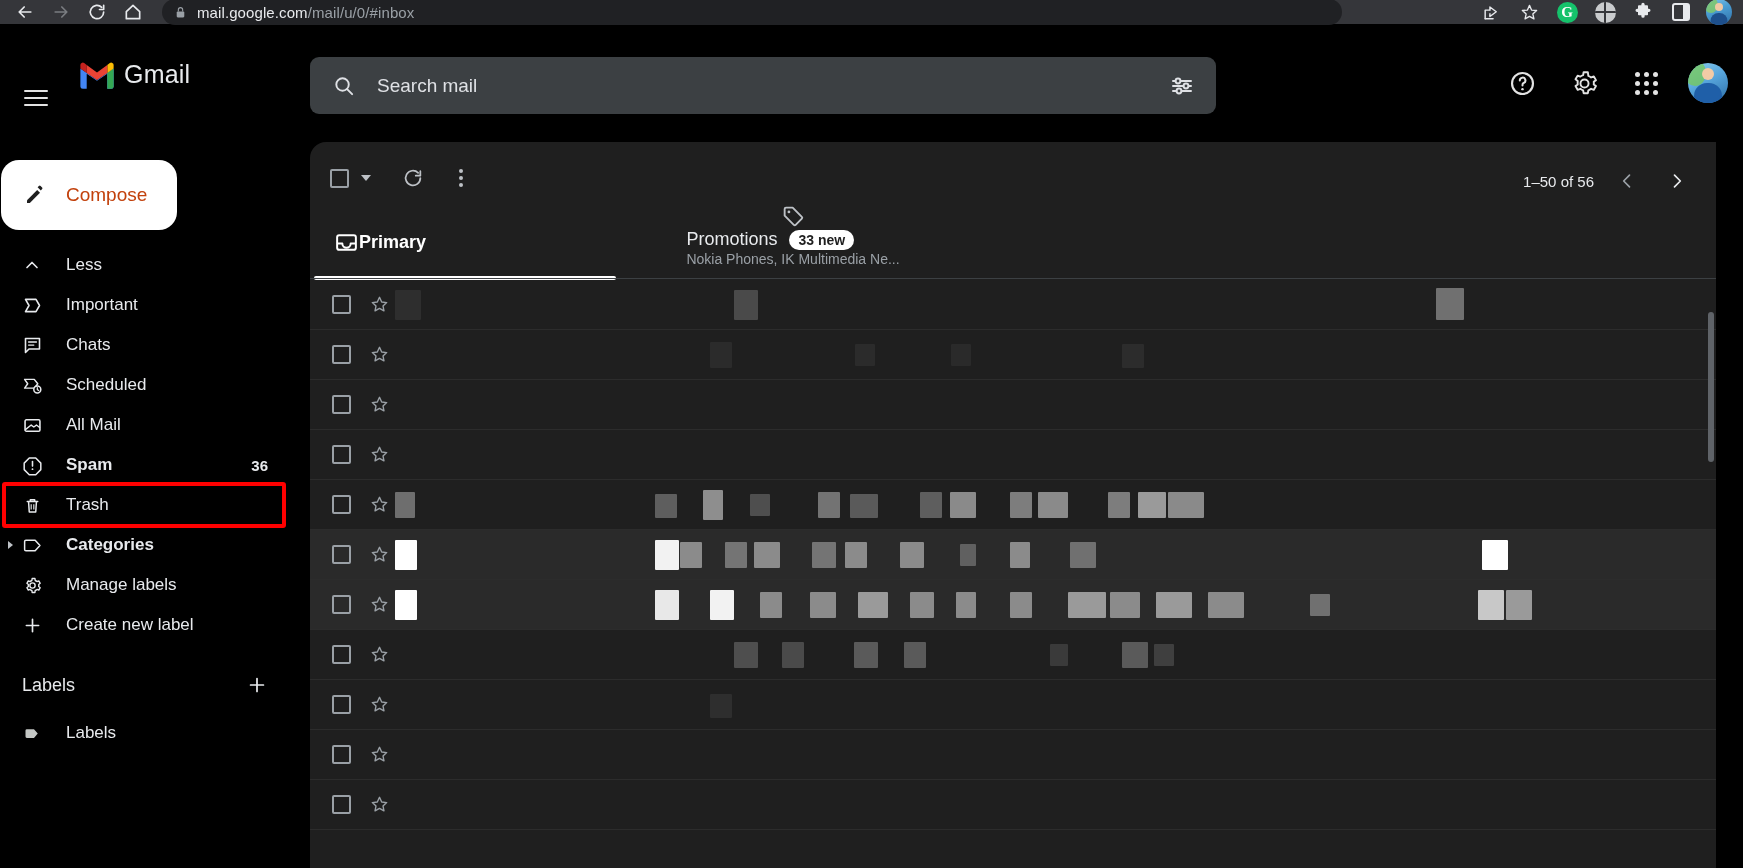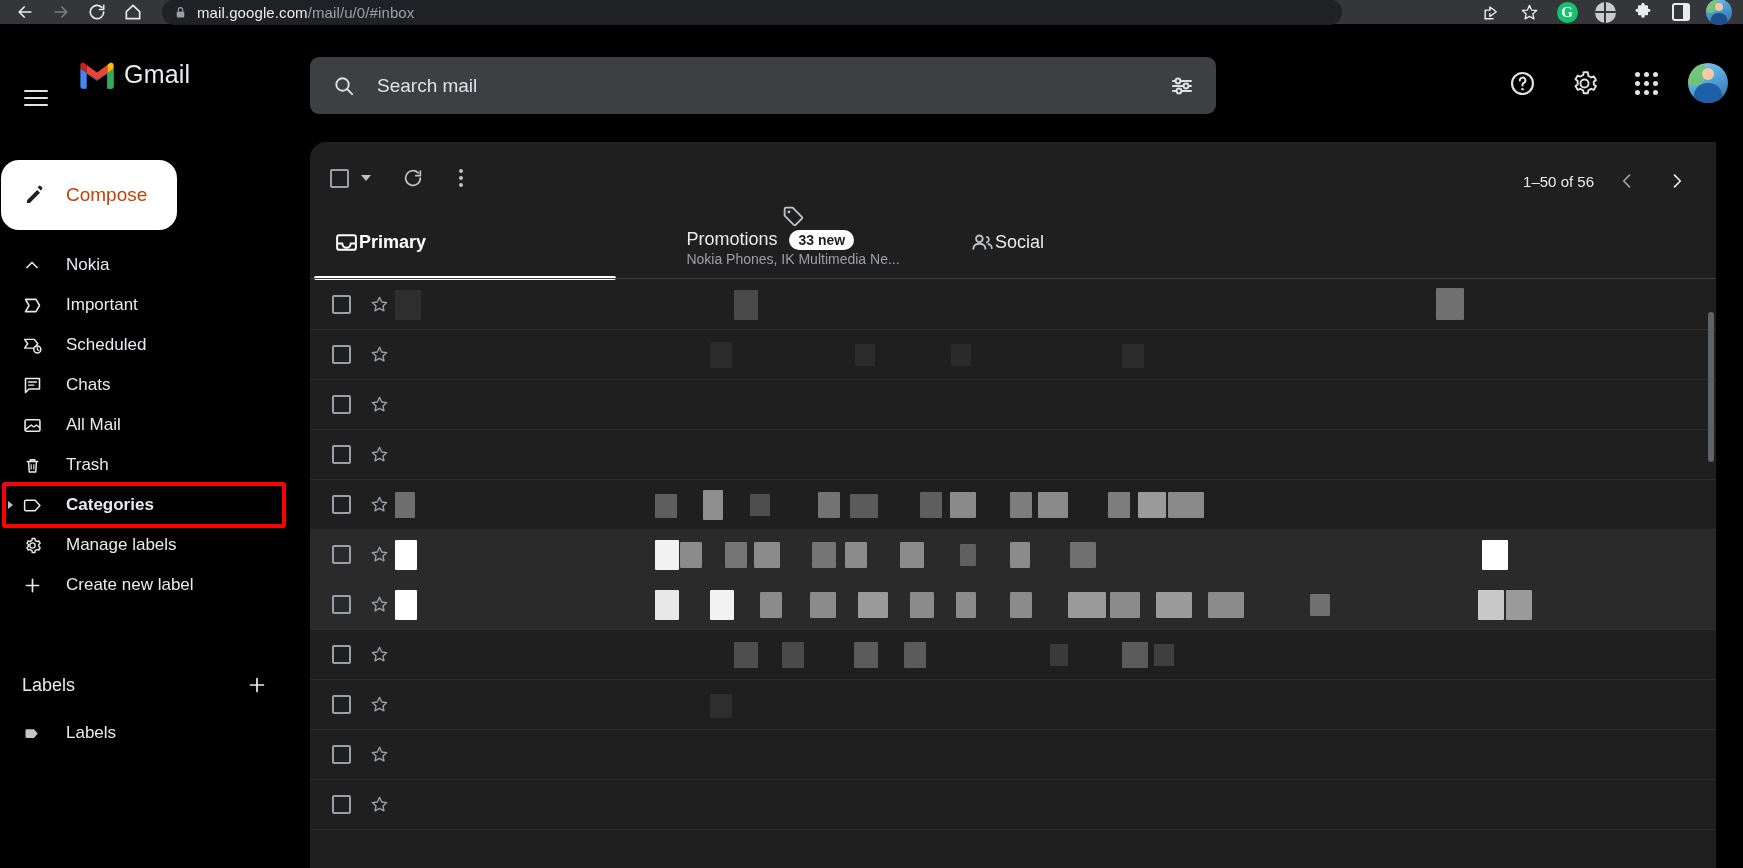--- a/index.html
+++ b/index.html
@@ -367,63 +367,74 @@
     </div>
 
     <div class="nav-list">
 
       <div class="nav-item">
         <span class="ico">
           <svg width="20" height="20" viewBox="0 0 24 24">
               <path d="M6 15l6-6 6 6" stroke="#e8eaed" stroke-width="2" fill="none" stroke-linecap="round" stroke-linejoin="round"></path>
             </svg>
         </span>
-        <span class="lbl">Nokia</span>
+        <span class="lbl">Less</span>
       </div>
 
       <div class="nav-item">
         <span class="ico">
           <svg width="21" height="21" viewBox="0 0 24 24">
               <path d="M4 5h12l4 7-4 7H4l4-7z" stroke="#e8eaed" stroke-width="1.8" fill="none" stroke-linejoin="round"></path>
             </svg>
         </span>
         <span class="lbl">Important</span>
+      </div>
+
+      <div class="nav-item">
+        <span class="ico">
+          <svg width="21" height="21" viewBox="0 0 24 24">
+            <path d="M4 4h16v12H8l-4 4z" stroke="#e8eaed" stroke-width="1.8" fill="none" stroke-linejoin="round"></path>
+            <path d="M7.5 8h9M7.5 11.5h6" stroke="#e8eaed" stroke-width="1.5" stroke-linecap="round"></path>
+          </svg>
+        </span>
+        <span class="lbl">Chats</span>
       </div>
 
       <div class="nav-item">
         <span class="ico">
           <svg width="21" height="21" viewBox="0 0 24 24">
             <path d="M3 5h11l4 5-4 5H3l3.5-5z" stroke="#e8eaed" stroke-width="1.7" fill="none" stroke-linejoin="round"></path>
             <circle cx="17.5" cy="16.5" r="4" stroke="#e8eaed" stroke-width="1.7" fill="#000"></circle>
             <path d="M17.5 14.3v2.4l1.6 1" stroke="#e8eaed" stroke-width="1.4" fill="none" stroke-linecap="round"></path>
           </svg>
         </span>
         <span class="lbl">Scheduled</span>
       </div>
 
       <div class="nav-item">
         <span class="ico">
           <svg width="21" height="21" viewBox="0 0 24 24">
-            <path d="M4 4h16v12H8l-4 4z" stroke="#e8eaed" stroke-width="1.8" fill="none" stroke-linejoin="round"></path>
-            <path d="M7.5 8h9M7.5 11.5h6" stroke="#e8eaed" stroke-width="1.5" stroke-linecap="round"></path>
-          </svg>
-        </span>
-        <span class="lbl">Chats</span>
-      </div>
-
-      <div class="nav-item">
-        <span class="ico">
-          <svg width="21" height="21" viewBox="0 0 24 24">
             <rect x="3.5" y="5.5" width="17" height="13" rx="1.5" stroke="#e8eaed" stroke-width="1.8" fill="none"></rect>
             <path d="M3.5 17l7-5.5 3 2.2 3-2.2 4 3" stroke="#e8eaed" stroke-width="1.6" fill="none" stroke-linejoin="round"></path>
           </svg>
         </span>
         <span class="lbl">All Mail</span>
       </div>
 
+      <div class="nav-item">
+        <span class="ico">
+          <svg width="21" height="21" viewBox="0 0 24 24">
+            <path d="M8.3 3.5h7.4l5.8 5.8v7.4l-5.8 5.8H8.3L2.5 16.7V9.3z" stroke="#e8eaed" stroke-width="1.7" fill="none" stroke-linejoin="round"></path>
+            <path d="M12 7.5v5.2" stroke="#e8eaed" stroke-width="1.8" stroke-linecap="round"></path>
+            <circle cx="12" cy="16.2" r="1.05" fill="#e8eaed"></circle>
+          </svg>
+        </span>
+        <span class="lbl bold">Spam</span>
+        <span class="count">36</span>
+      </div>
 
       <div class="nav-item">
         <span class="ico">
           <svg width="21" height="21" viewBox="0 0 24 24">
             <path d="M6 7.5h12M9.5 7.5V5.5h5v2M7.5 7.5l.8 12h7.4l.8-12" stroke="#e8eaed" stroke-width="1.7" fill="none" stroke-linejoin="round" stroke-linecap="round"></path>
             <path d="M10.5 10.5v6M13.5 10.5v6" stroke="#e8eaed" stroke-width="1.3"></path>
           </svg>
         </span>
         <span class="lbl">Trash</span>
       </div>
@@ -539,32 +550,20 @@
         </span>
         <span class="t-body">
           <span class="t-title">
             <span>Promotions</span>
             <span class="badge-new">33 new</span>
           </span>
           <span class="t-sub">Nokia Phones, IK Multimedia Ne...</span>
         </span>
       </div>
 
-      <div class="tab social">
-        <span class="t-ico">
-          <svg width="25" height="25" viewBox="0 0 24 24">
-            <circle cx="9" cy="8.5" r="3.2" stroke="#bdc1c6" stroke-width="1.8" fill="none"></circle>
-            <path d="M3.2 18c0-3.1 2.6-4.8 5.8-4.8s5.8 1.7 5.8 4.8" stroke="#bdc1c6" stroke-width="1.8" fill="none" stroke-linecap="round"></path>
-            <path d="M16.2 6.6a2.7 2.7 0 0 1 0 5.2M17.5 13.6c2.1.4 3.4 1.8 3.4 4" stroke="#bdc1c6" stroke-width="1.7" fill="none" stroke-linecap="round"></path>
-          </svg>
-        </span>
-        <span class="t-body">
-          <span class="t-title">Social</span>
-        </span>
-      </div>
       <span class="tabs-divider"></span>
     </div>
 
     <div class="rows" id="rows">
         <div class="row">
           <span class="r-cb"></span>
           <span class="r-star">
             <svg width="21" height="21" viewBox="0 0 24 24">
               <path d="M12 3.8l2.5 5.3 5.7.7-4.2 3.9 1.1 5.6-5.1-2.9-5.1 2.9 1.1-5.6-4.2-3.9 5.7-.7z" stroke="#9aa0a6" stroke-width="1.6" fill="none" stroke-linejoin="round"></path>
             </svg>

